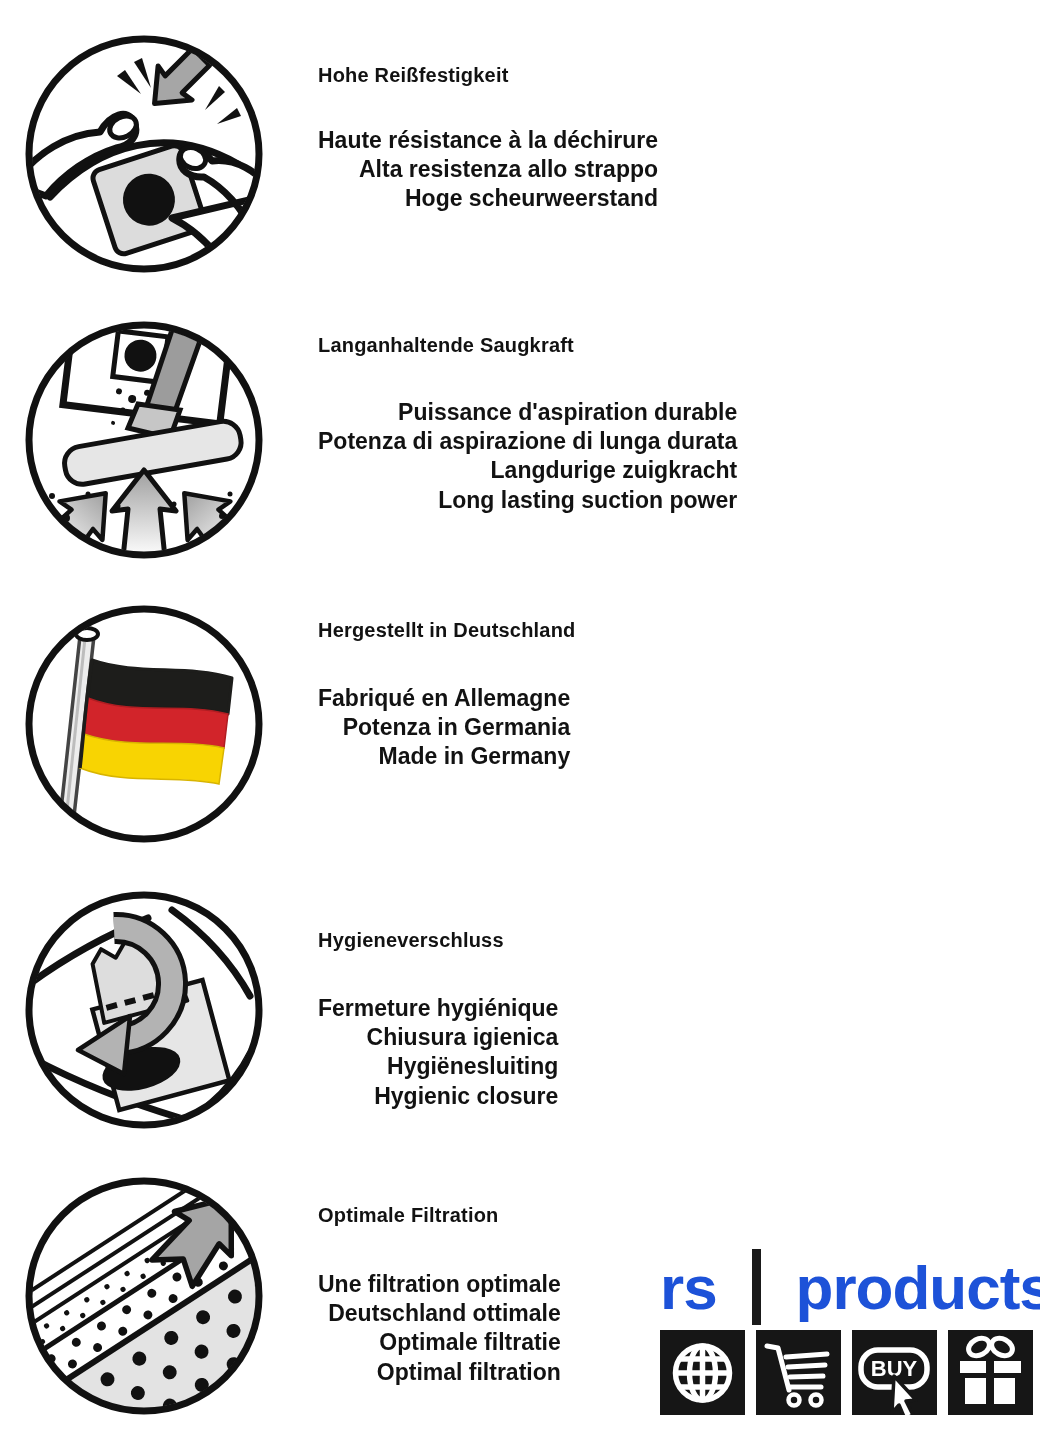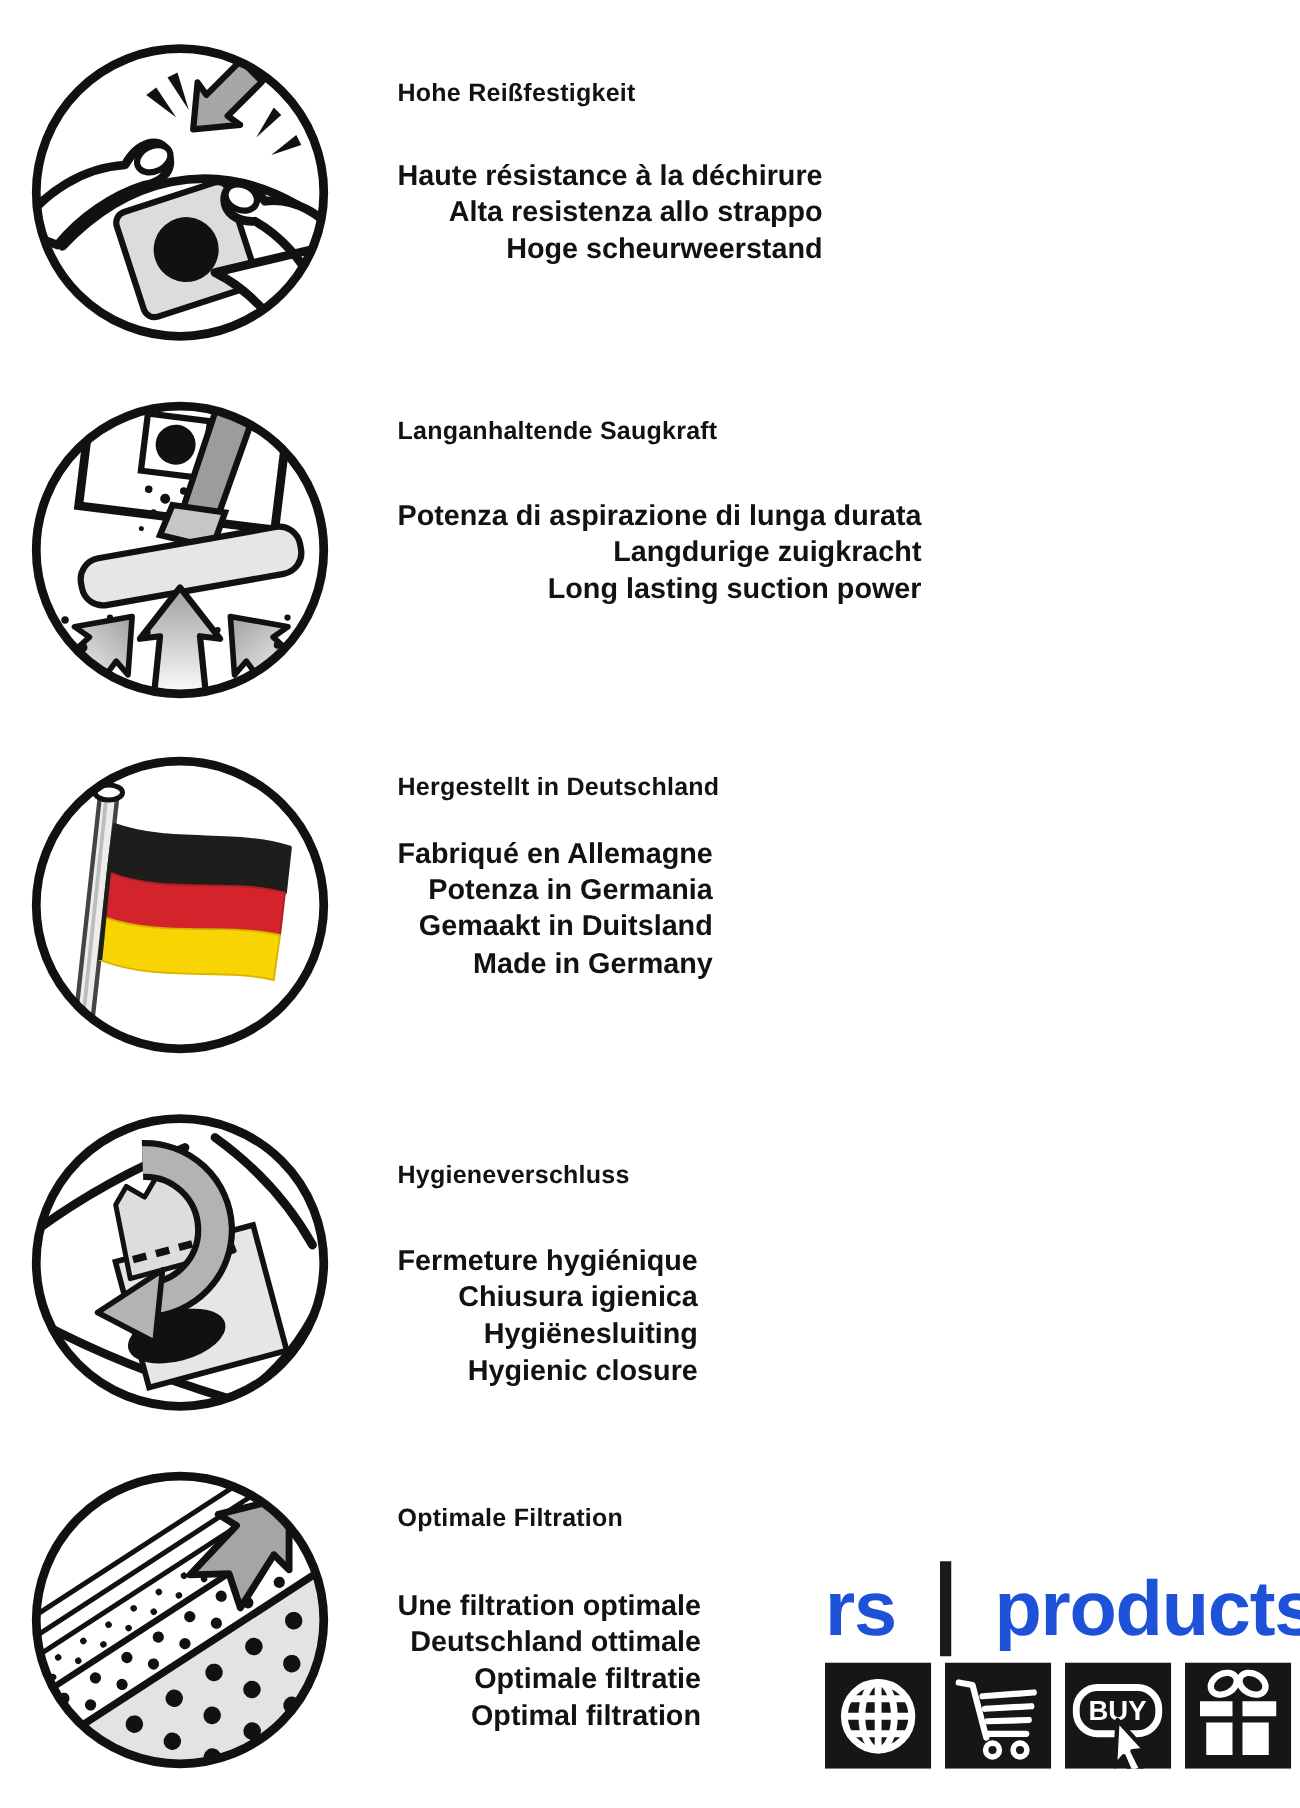--- a/index.html
+++ b/index.html
@@ -123,20 +123,21 @@
           <circle cx="210" cy="214" r="3"></circle>
         <circle cx="66" cy="176" r="2.5"></circle>
           <circle cx="120" cy="248" r="3"></circle>
       </g>
     </g>
     <circle cx="122" cy="122" r="115" fill="none" stroke="#111" stroke-width="7"></circle>
   </svg>
 </div>
 <div class="f-heading" style="top:334px">Langanhaltende Saugkraft</div>
 <div class="f-trans" style="top:398px">
+  <div>Puissance d'aspiration durable</div>
   <div>Potenza di aspirazione di lunga durata</div>
   <div>Langdurige zuigkracht</div>
   <div>Long lasting suction power</div>
 </div>
 
 <div class="circle-icon" style="top:602px">
   <svg viewBox="0 0 244 244" xmlns="http://www.w3.org/2000/svg">
     <defs>
         <clipPath id="c3">
           <circle cx="122" cy="122" r="112"></circle>
@@ -148,24 +149,23 @@
       <ellipse cx="65" cy="32" rx="11" ry="6" fill="#fff" stroke="#111" stroke-width="4"></ellipse>
       <path d="M70,58 C115,74 165,62 210,76 L206,112 C160,100 112,114 66,96 Z" fill="#1d1d1b" stroke="#1d1d1b" stroke-width="3" stroke-linejoin="round"></path>
       <path d="M66,96 C112,114 160,100 206,112 L202,146 C158,136 108,148 62,132 Z" fill="#d2242a" stroke="#b01d22" stroke-width="1.5"></path>
       <path d="M62,132 C108,148 158,136 202,146 L197,182 C154,172 104,184 58,166 Z" fill="#f8d402" stroke="#d8b400" stroke-width="1.5"></path>
       <path d="M70,58 C64,95 62,130 58,166" fill="none" stroke="#1d1d1b" stroke-width="3.5"></path>
     </g>
     <circle cx="122" cy="122" r="115" fill="none" stroke="#111" stroke-width="7"></circle>
   </svg>
 </div>
 <div class="f-heading" style="top:619px">Hergestellt in Deutschland</div>
-<div class="f-trans" style="top:668px">
+<div class="f-trans" style="top:684px">
   <div>Fabriqué en Allemagne</div>
   <div>Potenza in Germania</div>
-  <div>Gemaakt in Duitsland</div>
   <div>Made in Germany</div>
 </div>
 
 <div class="circle-icon" style="top:888px">
   <svg viewBox="0 0 244 244" xmlns="http://www.w3.org/2000/svg">
     <defs>
         <clipPath id="c4">
           <circle cx="122" cy="122" r="112"></circle>
         </clipPath>
       </defs>

